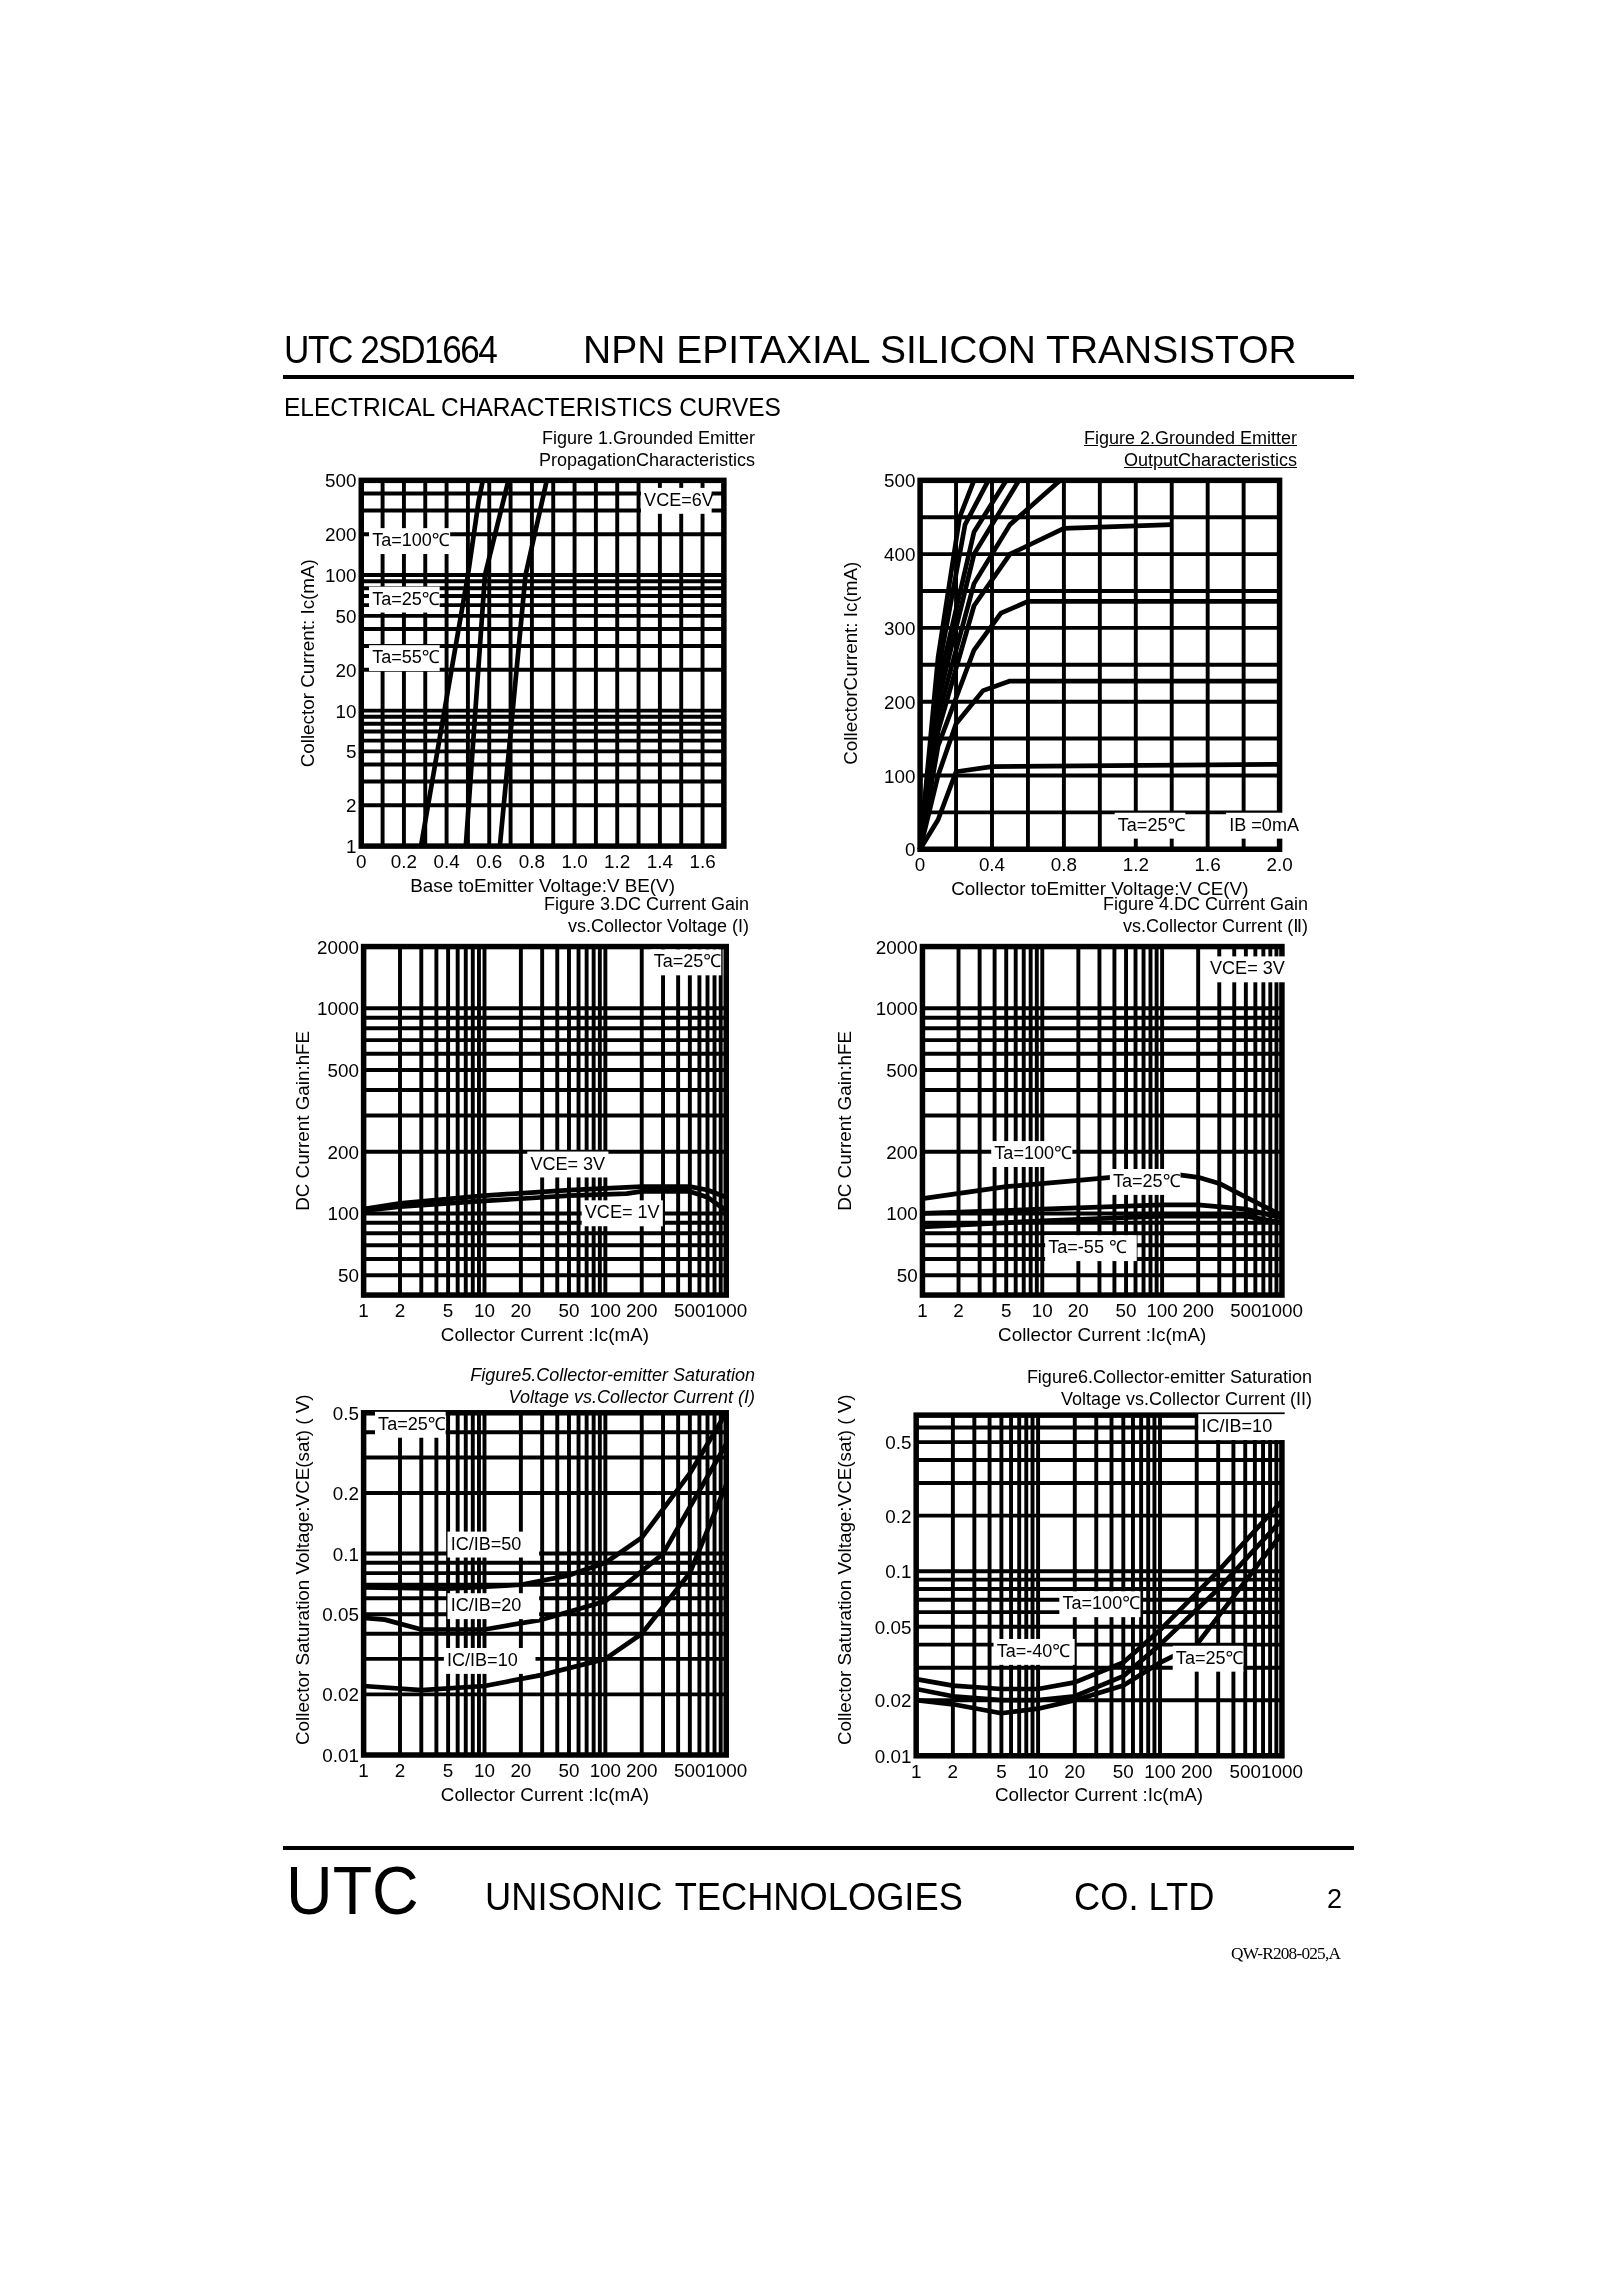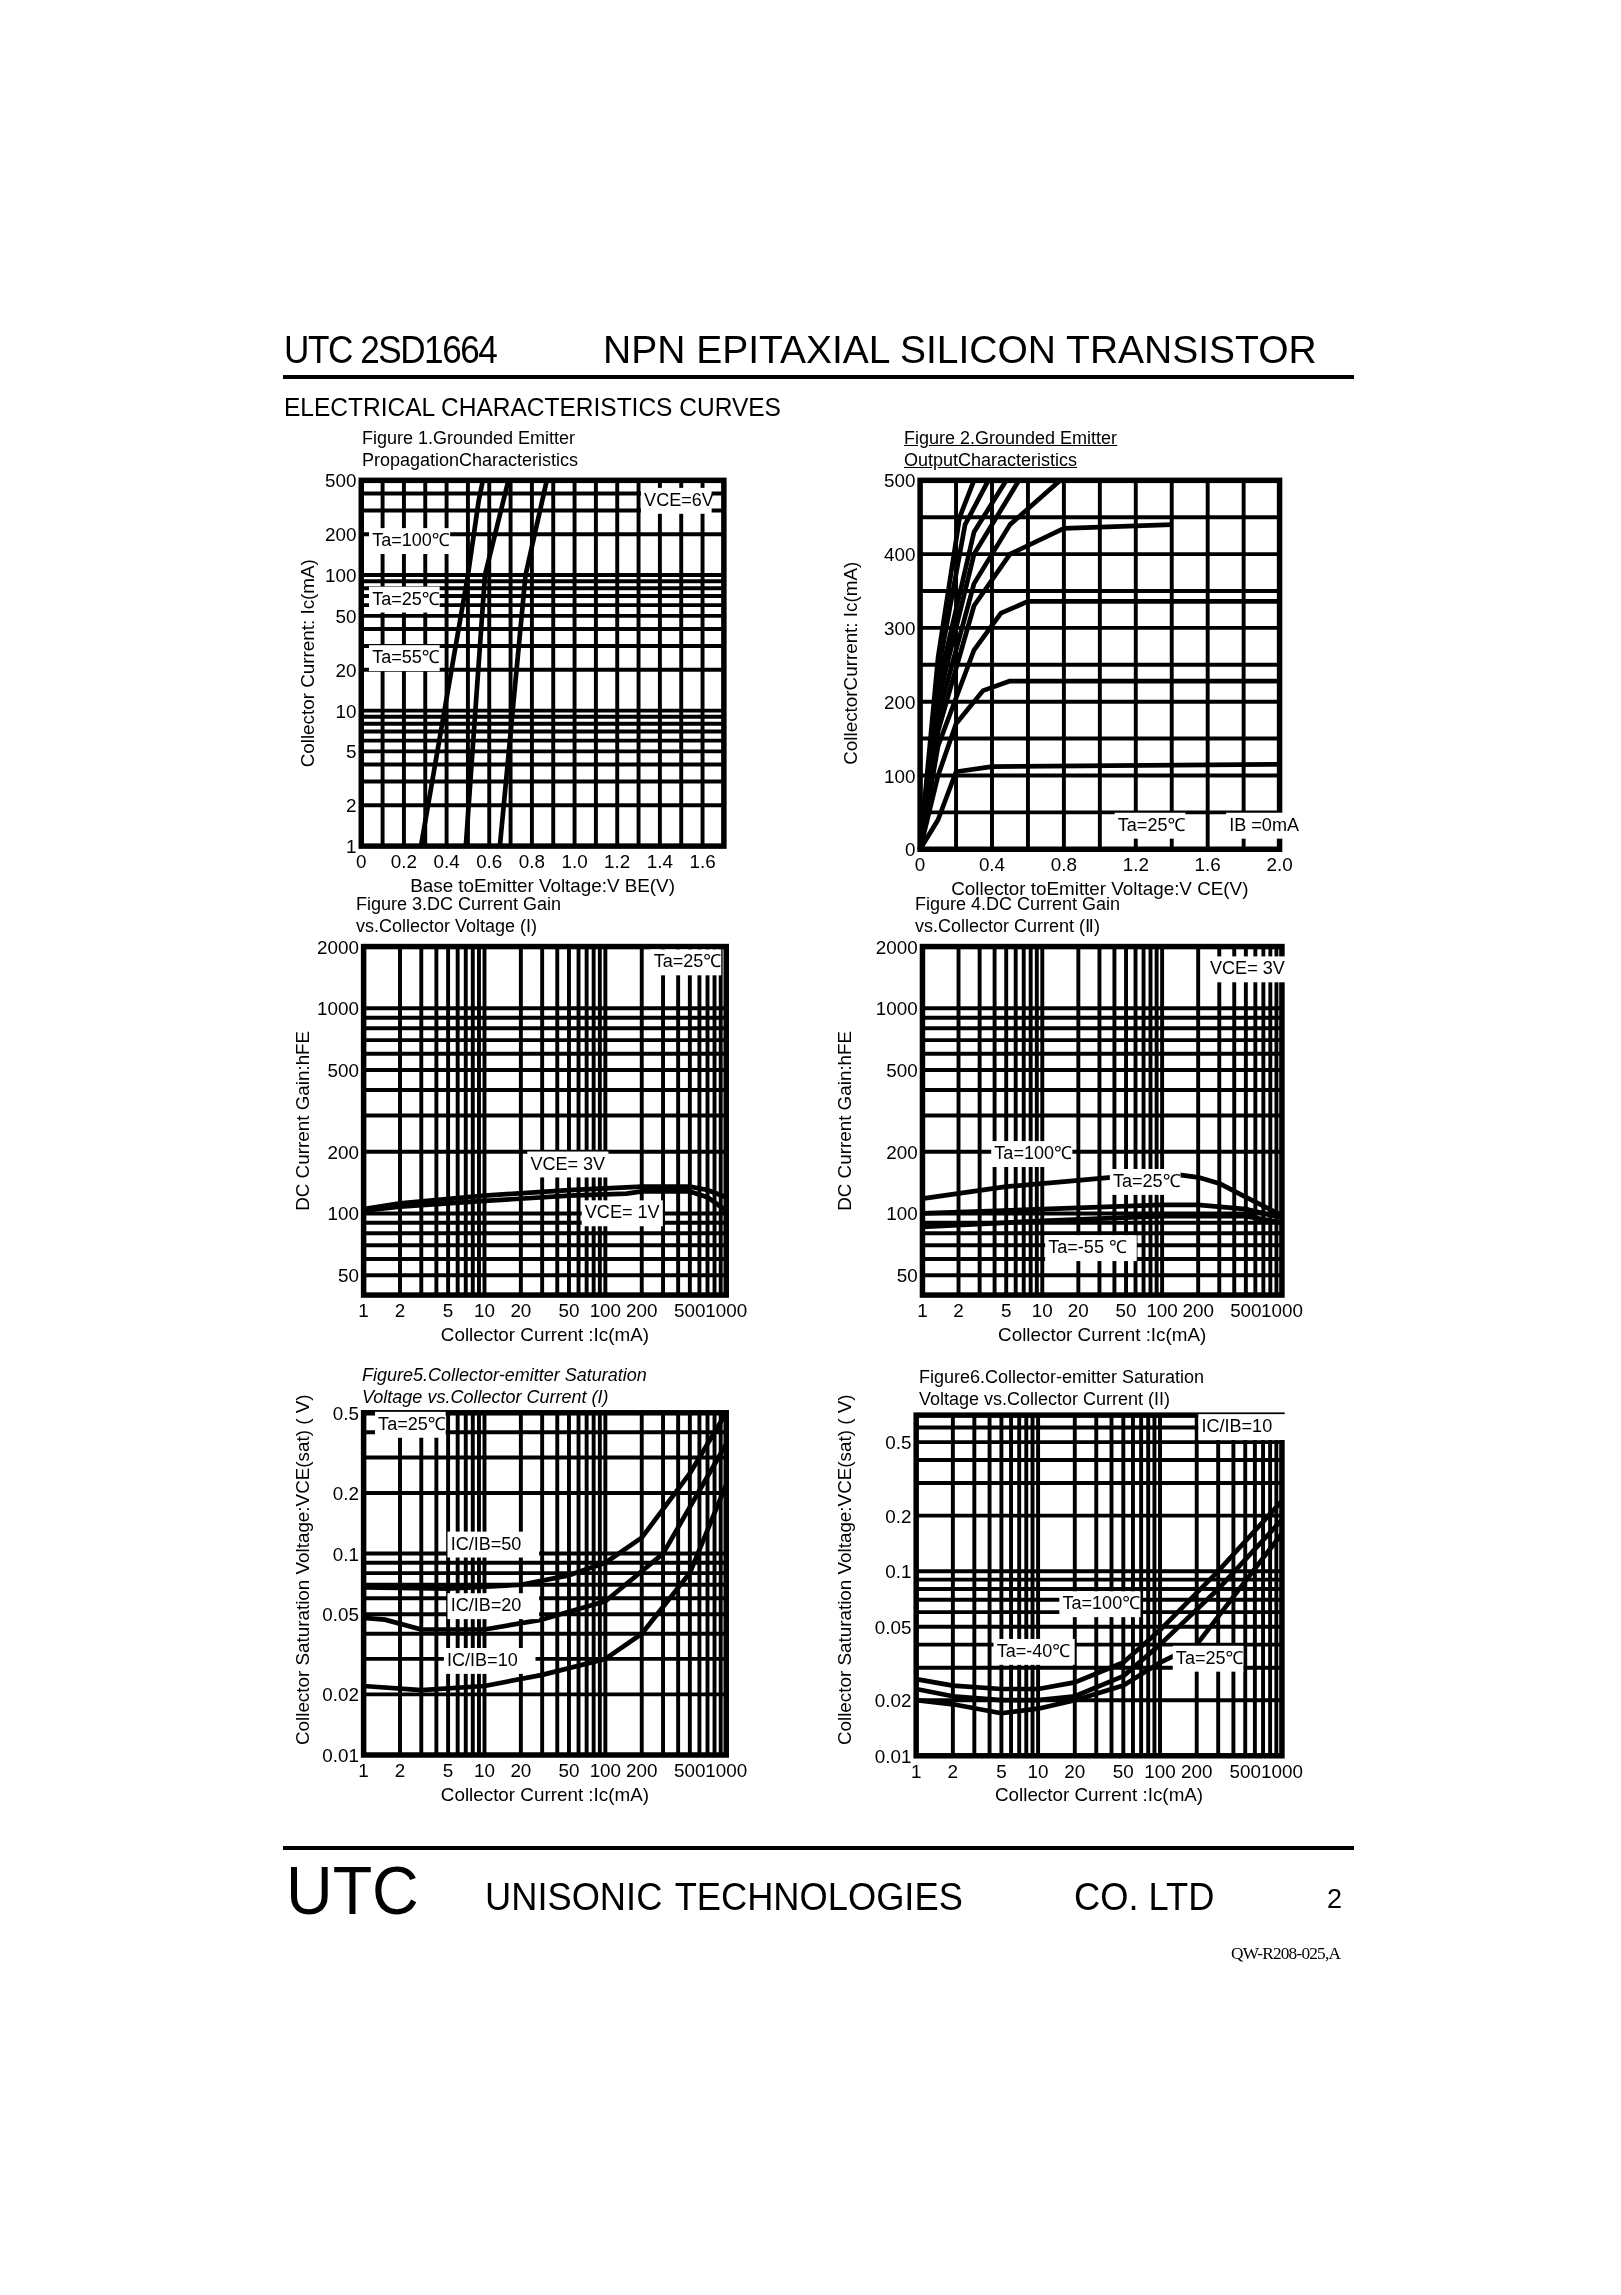--- a/index.html
+++ b/index.html
@@ -2,36 +2,36 @@
 <html style="font-size:12.6px"><head>
 <meta charset="utf-8">
 <style>
   html, body { margin:0; padding:0; background:#ffffff; }
   body { width:1622px; height:2295px; position:relative; font-family:"Liberation Sans", sans-serif; color:#000; overflow:hidden; }
   .abs { position:absolute; }
   .hdr-part { font-size:39px; top:328px; letter-spacing:-1.6px; transform:scaleX(0.9); transform-origin:left top; }
   .hdr-title { font-size:39px; top:328px; letter-spacing:0px; }
   .rule-top { left:283px; top:375px; width:1071px; height:3.9px; background:#000; }
   .section { left:284px; top:393px; font-size:25px; letter-spacing:0px; transform:scaleX(0.98); transform-origin:left top; }
-  .fig-title { font-size:18px; text-align:left; line-height:22px; width:393px; }
+  .fig-title { font-size:18px; text-align:right; line-height:22px; width:393px; }
   .chart { position:absolute; }
   .chart svg { display:block; overflow:visible; }
   .rule-bottom { left:283px; top:1846px; width:1071px; height:3.9px; background:#000; }
   .footer-utc { left:286px; top:1851px; font-size:68px; letter-spacing:0; transform:scaleX(0.95); transform-origin:left top; }
   .footer-co { left:485px; top:1875px; font-size:39px; transform:scaleX(0.93); transform-origin:left top; word-spacing:3.1px; }
   .footer-ltd { left:1074px; top:1875px; font-size:39px; transform:scaleX(0.93); transform-origin:left top; }
   .footer-page { left:1327px; top:1884px; font-size:27px; }
   .footer-doc { left:1231px; top:1944px; font-size:17.3px; letter-spacing:-0.8px;font-family:Liberation Serif, serif; }
   text { font-family:"Liberation Sans", sans-serif; }
 </style>
 </head>
 <body>
 
 <div class="abs hdr-part" style="left:284px;">UTC 2SD1664</div>
-<div class="abs hdr-title" style="left:603px;text-align:center;">NPN EPITAXIAL SILICON TRANSISTOR</div>
+<div class="abs hdr-title" style="left:583px;text-align:center;">NPN EPITAXIAL SILICON TRANSISTOR</div>
 <div class="abs rule-top"></div>
 <div class="abs section">ELECTRICAL CHARACTERISTICS CURVES</div>
 
 <div class="abs fig-title" style="left:362px; top:427px;">
   <div>Figure 1.Grounded Emitter</div>
   <div>PropagationCharacteristics</div>
 </div>
 <div class="abs fig-title" style="left:904px; top:427px;text-decoration:underline;">
   <div>Figure 2.Grounded Emitter</div>
   <div>OutputCharacteristics</div>

